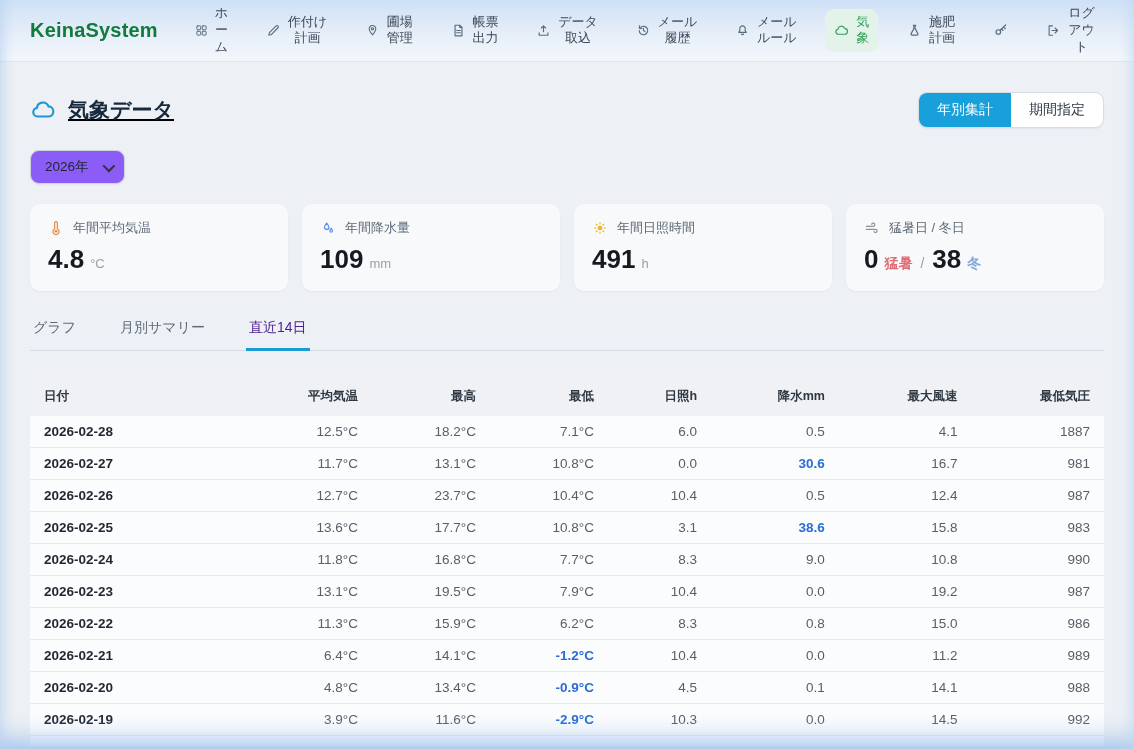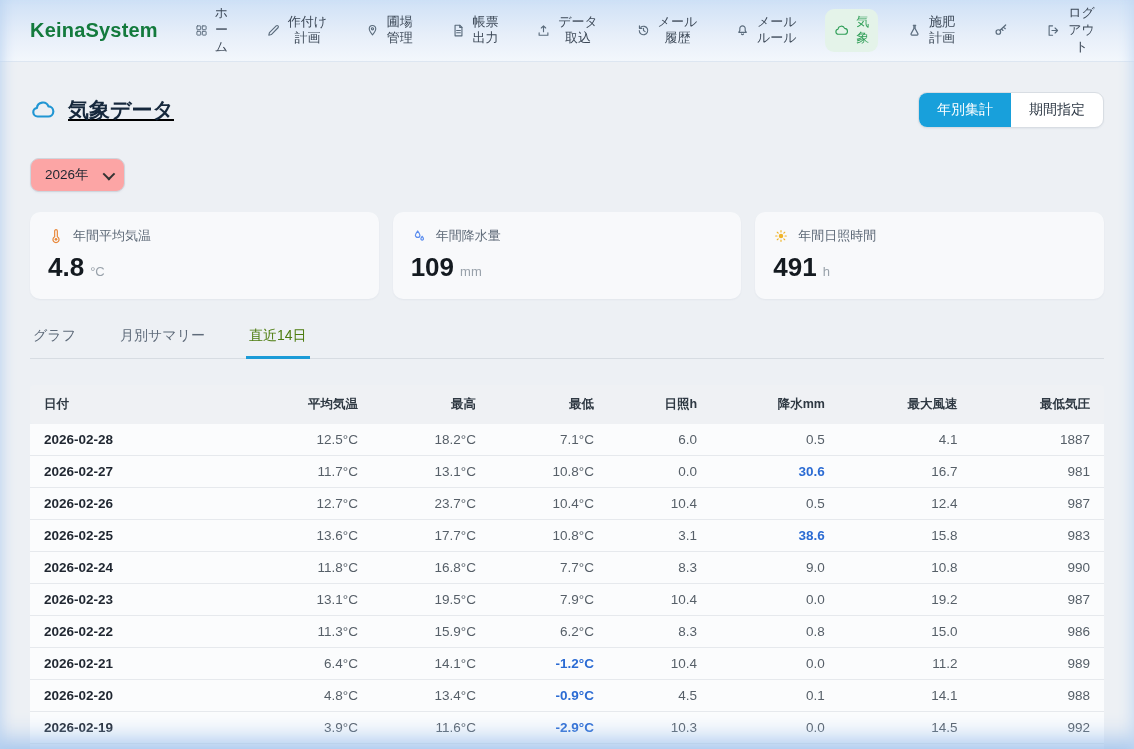--- a/index.html
+++ b/index.html
@@ -45,50 +45,50 @@
   .seg {
     display:flex; border:1px solid #d8dde3; border-radius:9px; overflow:hidden;
     background:#fff; box-shadow:0 1px 2px rgba(30,60,100,.06);
   }
   .seg button {
     font-family:inherit; font-size:14px; padding:8px 18px; border:none; cursor:pointer;
     background:transparent; color:#2c3744;text-align:right;
   }
   .seg button.active { background:#18a0db; color:#fff; }
   .year-select {
-    margin-top:30px; display:inline-flex; align-items:center; gap:14px;
-    background:#fca5a5; border:1px solid #cfd6dd; border-radius:9px;
+    margin-top:22px; display:inline-flex; align-items:center; gap:14px;
+    background:#8b5cf6; border:1px solid #cfd6dd; border-radius:9px;
     padding:7px 12px 7px 14px; font-size:13.5px; color:#1d2630; cursor:pointer;
     box-shadow:0 1px 2px rgba(30,60,100,.05);
   }
   .chev { width:9px; height:9px; border-right:2px solid #333; border-bottom:2px solid #333;
           transform:rotate(45deg) translateY(-2px); }
   
-  .cards { margin-top:20px; display:grid; grid-template-columns:repeat(3,1fr); gap:14px; }
+  .cards { margin-top:20px; display:grid; grid-template-columns:repeat(4,1fr); gap:14px; }
   .card {
     background:#f8f9fb; border-radius:10px; padding:15px 18px 16px 18px;
     box-shadow:0 1px 2px rgba(30,60,100,.05);
   }
   .card-label { display:flex; align-items:center; gap:9px; font-size:13px; color:#5d6977; }
   .card-ic { display:inline-flex; }
   .ic-thermo { color:#e8883a; } .ic-drop { color:#5b8def; }
   .ic-sun { color:#f0b429; }   .ic-wind { color:#8a949d; }
   .card-value { margin-top:7px; display:flex; align-items:baseline; gap:6px; }
   .val-big { font-size:26px; font-weight:bold; color:#141a20; }
   .val-unit { font-size:13px; color:#98a1aa; }
   .val-hot { font-size:14px; font-weight:bold; color:#e06c75; }
   .val-sep { font-size:14px; color:#98a1aa; margin:0 2px; }
   .val-cold { font-size:14px; font-weight:bold; color:#86a8dc; }
   
   .tabs { margin-top:28px; display:flex; gap:38px; border-bottom:1px solid #d7dce2; }
   .tab {
     font-size:14px; font-weight:normal; color:#5f6b7a; padding:0 3px 11px 3px;
     cursor:pointer; border-bottom:3px solid transparent; margin-bottom:-1px;
   }
-  .tab.active { color:#4d7c0f; border-bottom-color:#1b9bd7; }
+  .tab.active { color:#4c1d95; border-bottom-color:#1b9bd7; }
   
   table { margin-top:26px; width:100%; border-collapse:collapse; font-size:13.5px; }
   thead th {
     background:#eff1f4; color:#2e3842; font-weight:bold; font-size:12.5px;
     padding:11px 14px; text-align:right; white-space:nowrap;
   }
   thead th:first-child { text-align:left; border-radius:4px 0 0 4px; }
   thead th:last-child { border-radius:0 4px 4px 0; }
   tbody td {
     background:#fbfcfd; border-bottom:1px solid #e6e9ed;
@@ -281,20 +281,38 @@
                 <path d="M12 4v2M12 18v2M4 12h2M18 12h2M6.4 6.4l1.4 1.4M16.2 16.2l1.4 1.4M6.4 17.6l1.4-1.4M16.2 7.8l1.4-1.4"></path>
               </svg>
             </span>
             <span>年間日照時間</span>
           </div>
           <div class="card-value">
             <span class="val-big">491</span>
             <span class="val-unit">h</span>
           </div>
         </div>
+        <div class="card">
+          <div class="card-label">
+            <span class="card-ic ic-wind">
+              <svg width="16" height="16" viewBox="0 0 24 24" fill="none" stroke="currentColor" stroke-width="1.8" stroke-linecap="round" stroke-linejoin="round">
+                <path d="M3.5 9.5h10.3a2.4 2.4 0 1 0-2.3-3.1"></path>
+                <path d="M3.5 14h13.8a2.4 2.4 0 1 1-2.3 3.1"></path>
+              </svg>
+            </span>
+            <span>猛暑日 / 冬日</span>
+          </div>
+          <div class="card-value">
+            <span class="val-big">0</span>
+            <span class="val-hot">猛暑</span>
+            <span class="val-sep">/</span>
+            <span class="val-big">38</span>
+            <span class="val-cold">冬</span>
+          </div>
+        </div>
       </div>
 
     <div class="tabs">
         <div class="tab">グラフ</div>
         <div class="tab">月別サマリー</div>
         <div class="tab active">直近14日</div>
       </div>
 
     <table>
       <colgroup>

